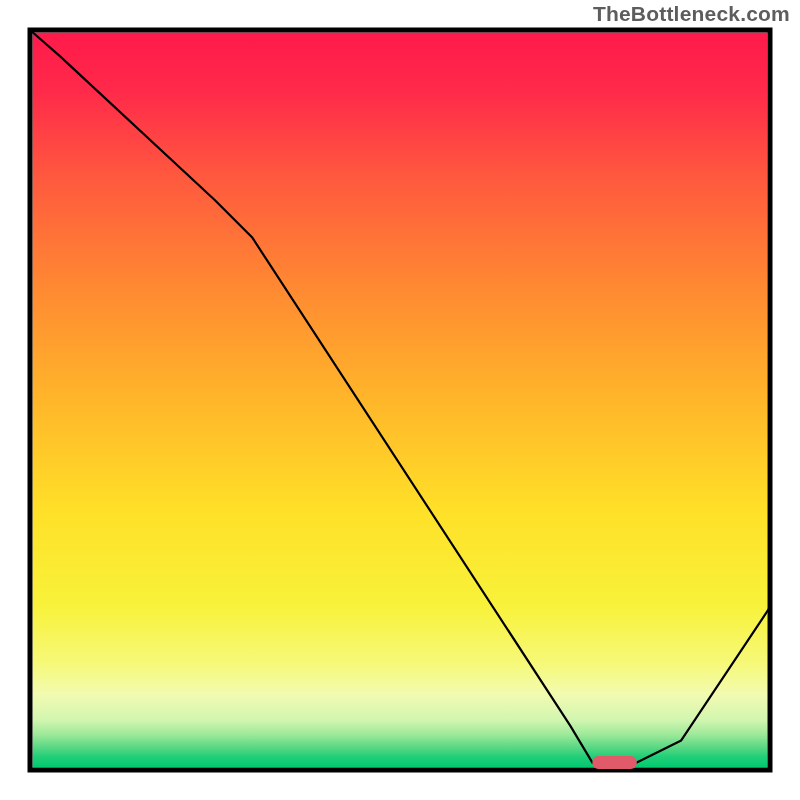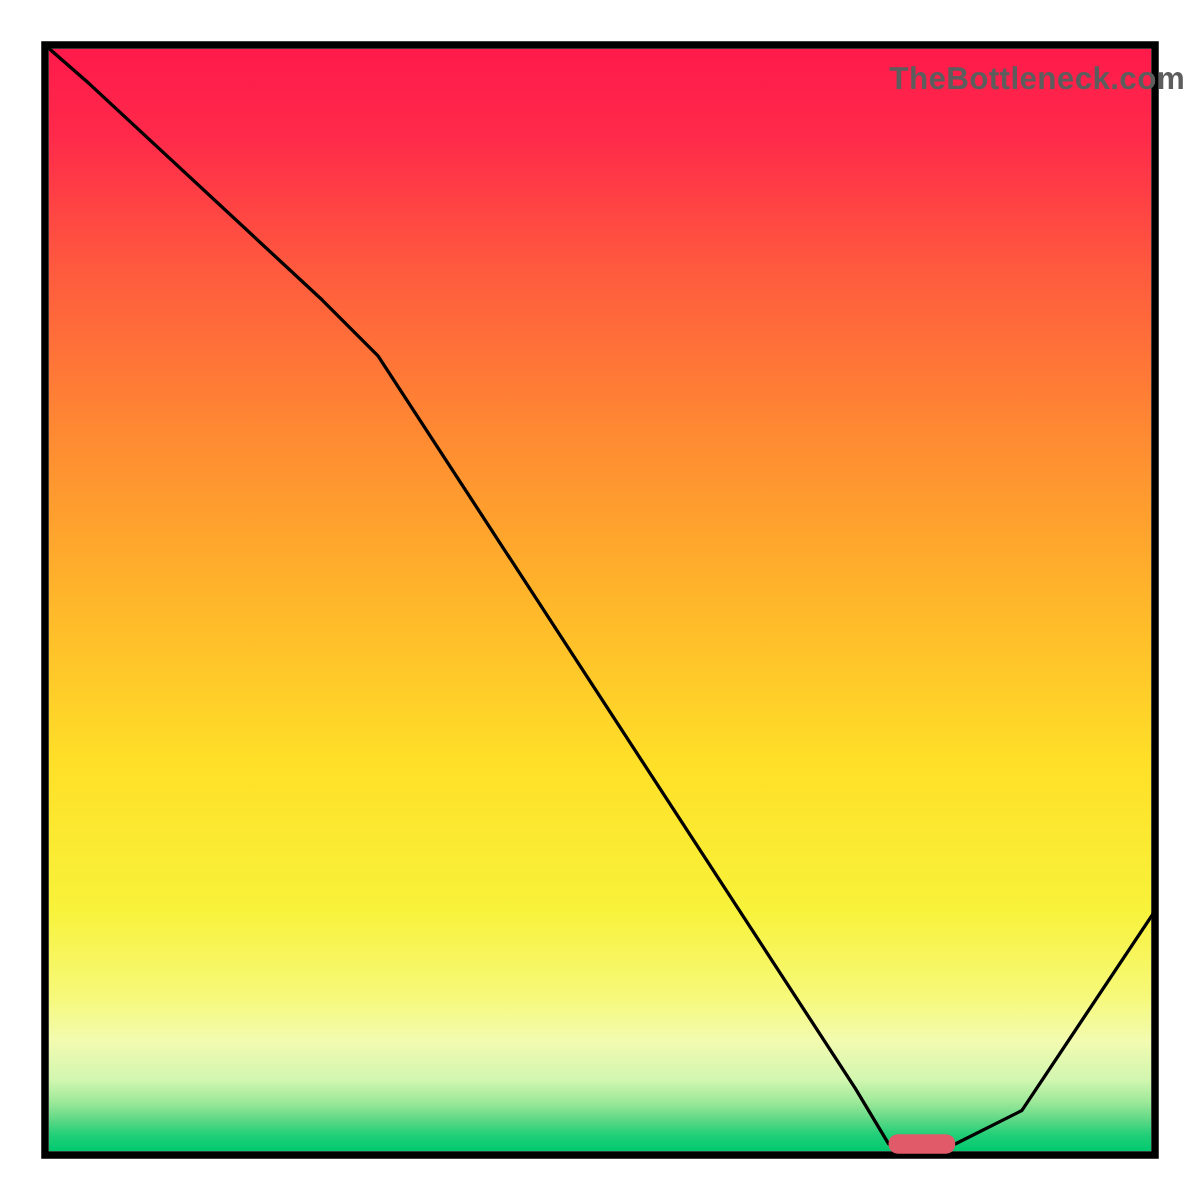--- a/index.html
+++ b/index.html
@@ -22,21 +22,20 @@
   }
   .watermark {
     position: absolute;
     top: 2px;
     right: 10px;
     font-family: Arial, Helvetica, sans-serif;
     font-size: 21px;
     font-weight: 600;
     color: #5d5d5d;
     letter-spacing: 0.2px;
-    margin-top: 39px;
   }
 </style>
 </head>
 <body>
 
 <div class="stage">
   <svg class="chart" width="800" height="800" viewBox="0 0 800 800">
     <defs>
       <linearGradient id="bg-grad" x1="0" y1="0" x2="0" y2="1">
       <stop offset="0%" stop-color="#ff1a4b"></stop>

